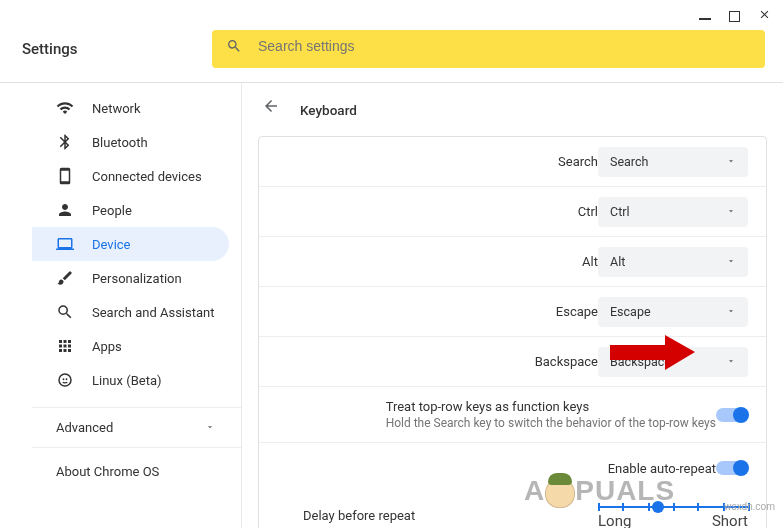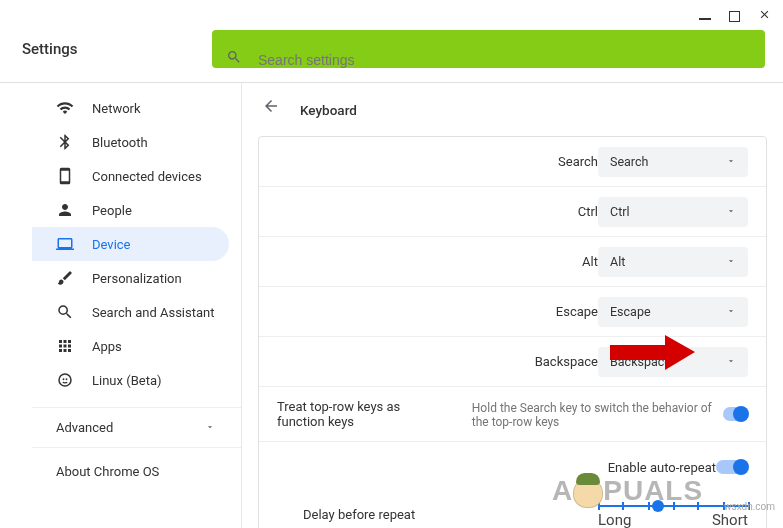--- a/index.html
+++ b/index.html
@@ -33,26 +33,26 @@
   border-bottom: 1px solid #e0e0e0;
 }
 .title {
   font-size: 15px;
   font-weight: 500;
   color: #333;
   width: 190px;
 }
 .search-wrap {
   flex: 1;
-  background: #84cc16;
+  background: #fde047;
   border-radius: 4px;
   display: flex;
-  align-items: flex-end;
+  align-items: flex-start;
   height: 38px;
-  padding: 0 14px;
+  padding: 8px 14px;
 }
 .search-wrap svg { width:16px; height:16px; fill:#5f6368; }
 .search-wrap input {
   border: none;
   background: transparent;
   margin-left: 16px;
   font-size: 14px;
   color: #5f6368;
   width: 100%;
   outline: none;
@@ -136,21 +136,21 @@
   display: flex;
   align-items: center;
   justify-content: flex-end;
   padding: 0 18px;
   min-height: 50px;
   border-bottom: 1px solid #eee;
 }
 .row:last-child { border-bottom: none; }
 .row-label { font-size: 13px; color: #333; }
 .row-sub { font-size: 12px; color: #757575; margin-top: 2px; }
-.row-left { display:flex; padding: 12px 0; gap: 40px; }
+.row-left { display:flex; flex-direction:column; padding: 12px 0; }
 
 .dropdown {
   background: #f1f3f4;
   border-radius: 4px;
   height: 30px;
   min-width: 150px;
   display: flex;
   align-items: center;
   justify-content: space-between;
   padding: 0 12px;
@@ -204,21 +204,21 @@
   position: absolute;
   top: 330px;
   left: 610px;
   pointer-events: none;
 }
 .arrow-overlay svg { width:85px; height:45px; }
 
 .watermark {
   position: absolute;
   bottom: 20px;
-  left: 552px;
+  left: 524px;
   font-size: 28px;
   font-weight: bold;
   color: rgba(110,110,110,0.5);
   pointer-events: none;
   letter-spacing: 1px;
   font-family: Arial, sans-serif;
 }
 .watermark .face {
   display: inline-block;
   width: 30px;

